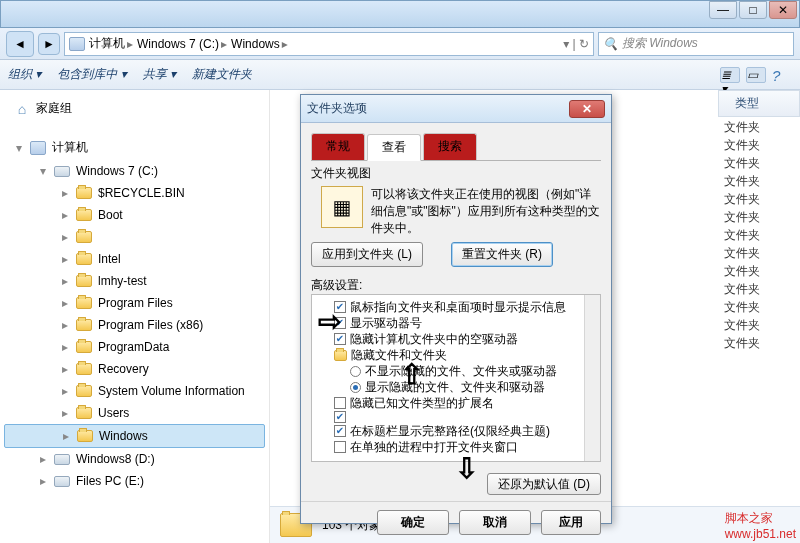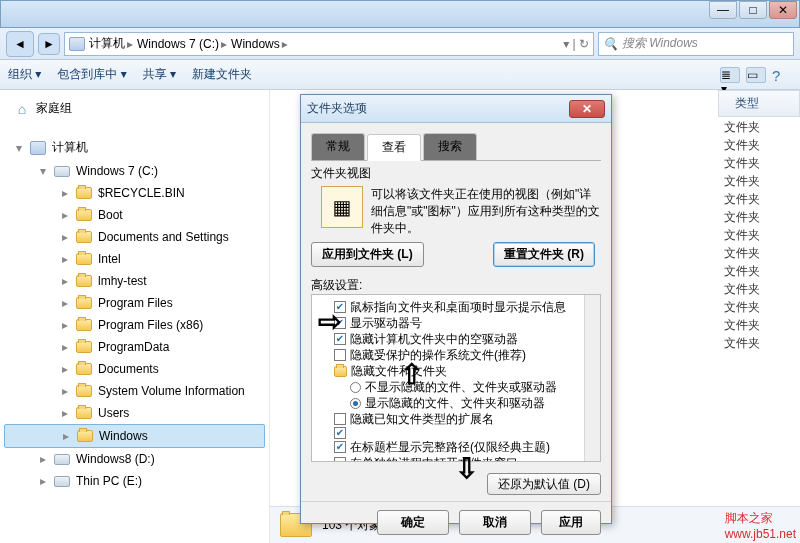--- a/index.html
+++ b/index.html
@@ -14,21 +14,21 @@
 
 .addr-row { height: 32px; background: linear-gradient(#e9f1fb,#dde9f6); display: flex; align-items: center; padding: 3px 6px; gap: 4px; border-bottom: 1px solid #b8c9dc; }
 .nav-btn { width: 28px; height: 26px; background: #cfe2f5; border: 1px solid #9ab9d6; border-radius: 4px; display: flex; align-items: center; justify-content: center; }
 .nav-btn.fwd { width: 22px; height: 22px; }
 .addr-box { flex: 1; height: 24px; background: #fff; border: 1px solid #9ab9d6; display: flex; align-items: center; padding: 0 4px; gap: 4px; }
 .crumb { display: flex; align-items: center; gap: 2px; }
 .crumb span.sep { color: #777; }
 .search-box { width: 196px; height: 24px; background: #fff; border: 1px solid #9ab9d6; display: flex; align-items: center; padding: 0 4px; color: #888; font-style: italic; gap: 4px; }
 
 
-.toolbar { height: 30px; background: linear-gradient(#f4f8fc,#e3ecf6); border-bottom: 1px solid #c3d2e3; display: flex; align-items: center; padding: 0 8px; gap: 16px; }
+.toolbar { height: 30px; background: linear-gradient(#f4f8fc,#e3ecf6); border-bottom: 1px solid #c3d2e3; display: flex; align-items: center; padding: 0 8px; gap: 16px; font-style: italic; }
 .tb-item { display: flex; align-items: center; gap: 4px; color: #1a3f6b; }
 .tb-right { margin-left: auto; display: flex; gap: 6px; }
 .tb-icon { width: 20px; height: 16px; background: #d6e4f2; border: 1px solid #a9c2dc; border-radius: 2px; }
 
 
 .main { display: flex; height: calc(543px - 28px - 32px - 30px); }
 .tree { width: 270px; border-right: 1px solid #e6e6e6; padding: 6px 4px; overflow: hidden; background: #fff; }
 .tree-item { display: flex; align-items: center; padding: 4px 0 4px 14px; gap: 6px; white-space: nowrap; }
 .tree-item.lev1 { padding-left: 34px; }
 .tree-item.lev2 { padding-left: 56px; }
@@ -53,28 +53,28 @@
 .type-col { position: absolute; right: 0; top: 0; width: 82px; }
 .type-head { background: linear-gradient(#f7fafd,#e8eef6); border: 1px solid #d3dde8; padding: 4px 16px; color: #2c4d74; }
 .type-cell { padding: 2px 6px; color: #333; border-bottom: 0px; height: 18px; }
 
 
 .dialog { position: absolute; left: 300px; top: 94px; width: 312px; height: 430px; background: #f0f0f0; border: 1px solid #6b8aaa; box-shadow: 2px 2px 8px rgba(0,0,0,.3); }
 .dlg-title { height: 28px; background: linear-gradient(#eaf3fb,#cfe3f5); display: flex; align-items: center; padding: 0 6px; color: #1c3a5c; font-size: 13px; border-bottom: 1px solid #a7bed8; }
 .dlg-close { width: 36px; height: 18px; background: linear-gradient(#e07a74,#c84f48); border: 1px solid #9b3d37; border-radius: 3px; margin-left: auto; color: #fff; display: flex; align-items: center; justify-content: center; font-weight: bold; }
 .dlg-body { padding: 6px 10px 8px 10px; }
 .tabs { display: flex; border-bottom: 1px solid #b4b4b4; margin-top: 4px; }
-.tab { padding: 4px 14px; background: #737373; border: 1px solid #c7c7c7; border-bottom: none; margin-right: 2px; border-radius: 3px 3px 0 0; }
+.tab { padding: 4px 14px; background: #b91c1c; border: 1px solid #c7c7c7; border-bottom: none; margin-right: 2px; border-radius: 3px 3px 0 0; }
 .tab.active { background: #fff; position: relative; top: 1px; border-bottom: 1px solid #fff; }
 .groupbox { margin-top: 4px; }
 .gb-label { color: #000; margin-bottom: 4px; }
 .gb-inner { display: flex; gap: 8px; padding-left: 10px; }
 .gb-icon { width: 42px; height: 42px; border: 1px solid #cfa94a; background: #fff8e0; display: flex; align-items: center; justify-content: center; font-size: 20px; }
 .gb-text { flex: 1; line-height: 1.4; }
-.btn-row { display: flex; gap: 28px; justify-content: space-between; margin-top: 6px; padding-right: 6px; font-weight: bold; }
+.btn-row { display: flex; gap: 28px; justify-content: flex-start; margin-top: 6px; padding-right: 6px; }
 .btn { padding: 3px 10px; border: 1px solid #8c8c8c; background: linear-gradient(#fdfdfd,#e6e6e6); border-radius: 3px; min-width: 92px; text-align: center; }
 .btn.primary { border: 1px solid #4d90c7; box-shadow: 0 0 0 1px #a9d1f0 inset; }
 
 .adv-label { margin-top: 10px; }
 .adv-box { border: 1px solid #bcbcbc; background: #fff; height: 168px; overflow: hidden; padding: 4px 2px; position: relative; }
 .adv-box .scrollbar { position: absolute; right: 0; top: 0; bottom: 0; width: 16px; background: #efefef; border-left: 1px solid #d6d6d6; }
 .adv-line { display: flex; align-items: center; gap: 4px; padding: 0 4px; line-height: 16px; white-space: nowrap; }
 .adv-line .cb { width: 12px; height: 12px; border: 1px solid #7a7a7a; background: #fff; display: inline-flex; align-items: center; justify-content: center; font-size: 10px; color: #2a6db5; }
 .adv-line .rb { width: 11px; height: 11px; border: 1px solid #7a7a7a; border-radius: 50%; background: #fff; display: inline-flex; align-items: center; justify-content: center; }
 .adv-line .rb .dot { width: 5px; height: 5px; background: #2a6db5; border-radius: 50%; }
@@ -170,21 +170,20 @@
           <span>$RECYCLE.BIN</span>
         </div>
         <div class="tree-item lev2">
           <span class="expander">▸</span>
           <span class="ico ico-folder"></span>
           <span>Boot</span>
         </div>
         <div class="tree-item lev2">
           <span class="expander">▸</span>
           <span class="ico ico-folder"></span>
-          <span>Documents and Settings</span>
         </div>
         <div class="tree-item lev2">
           <span class="expander">▸</span>
           <span class="ico ico-folder"></span>
           <span>Intel</span>
         </div>
         <div class="tree-item lev2">
           <span class="expander">▸</span>
           <span class="ico ico-folder"></span>
           <span>lmhy-test</span>
@@ -200,21 +199,21 @@
           <span>Program Files (x86)</span>
         </div>
         <div class="tree-item lev2">
           <span class="expander">▸</span>
           <span class="ico ico-folder"></span>
           <span>ProgramData</span>
         </div>
         <div class="tree-item lev2">
           <span class="expander">▸</span>
           <span class="ico ico-folder"></span>
-          <span>Documents</span>
+          <span>Recovery</span>
         </div>
         <div class="tree-item lev2">
           <span class="expander">▸</span>
           <span class="ico ico-folder"></span>
           <span>System Volume Information</span>
         </div>
         <div class="tree-item lev2">
           <span class="expander">▸</span>
           <span class="ico ico-folder"></span>
           <span>Users</span>
@@ -226,21 +225,21 @@
         </div>
       </div>
     <div class="tree-item lev1">
         <span class="expander">▸</span>
         <span class="ico ico-drive"></span>
         <span>Windows8 (D:)</span>
       </div>
     <div class="tree-item lev1">
         <span class="expander">▸</span>
         <span class="ico ico-drive"></span>
-        <span>Thin PC (E:)</span>
+        <span>Files PC (E:)</span>
       </div>
   </div>
 
   <div class="content">
     <div class="type-col">
       <div class="type-head">类型</div>
       <div id="type-cells">
           <div class="type-cell">文件夹</div>
           <div class="type-cell">文件夹</div>
           <div class="type-cell">文件夹</div>
@@ -296,24 +295,20 @@
           </div>
           <div class="adv-line indent1">
             <span class="cb">✔</span>
             <span>显示驱动器号</span>
           </div>
           <div class="adv-line indent1">
             <span class="cb">✔</span>
             <span>隐藏计算机文件夹中的空驱动器</span>
           </div>
           <div class="adv-line indent1">
-            <span class="cb"></span>
-            <span>隐藏受保护的操作系统文件(推荐)</span>
-          </div>
-          <div class="adv-line indent1">
             <span class="ico-folder fico"></span>
             <span>隐藏文件和文件夹</span>
           </div>
           <div class="adv-line indent2">
             <span class="rb"></span>
             <span>不显示隐藏的文件、文件夹或驱动器</span>
           </div>
           <div class="adv-line indent2">
             <span class="rb">
               <span class="dot"></span>

